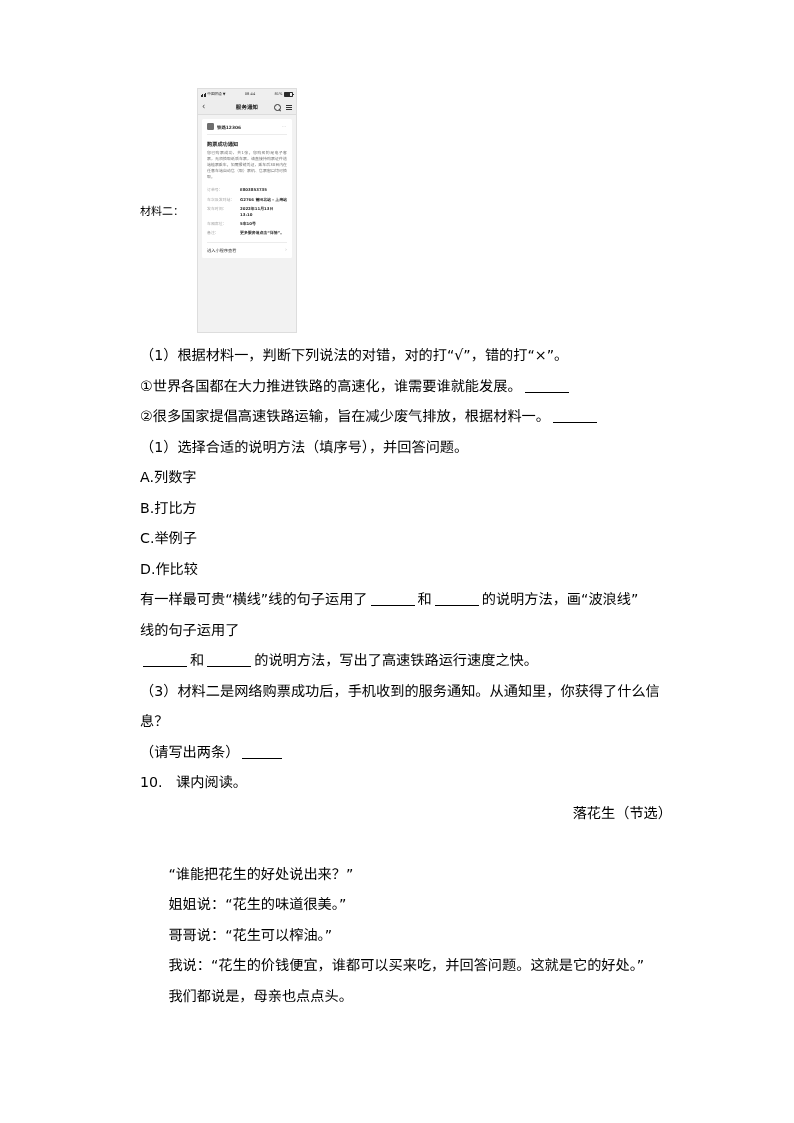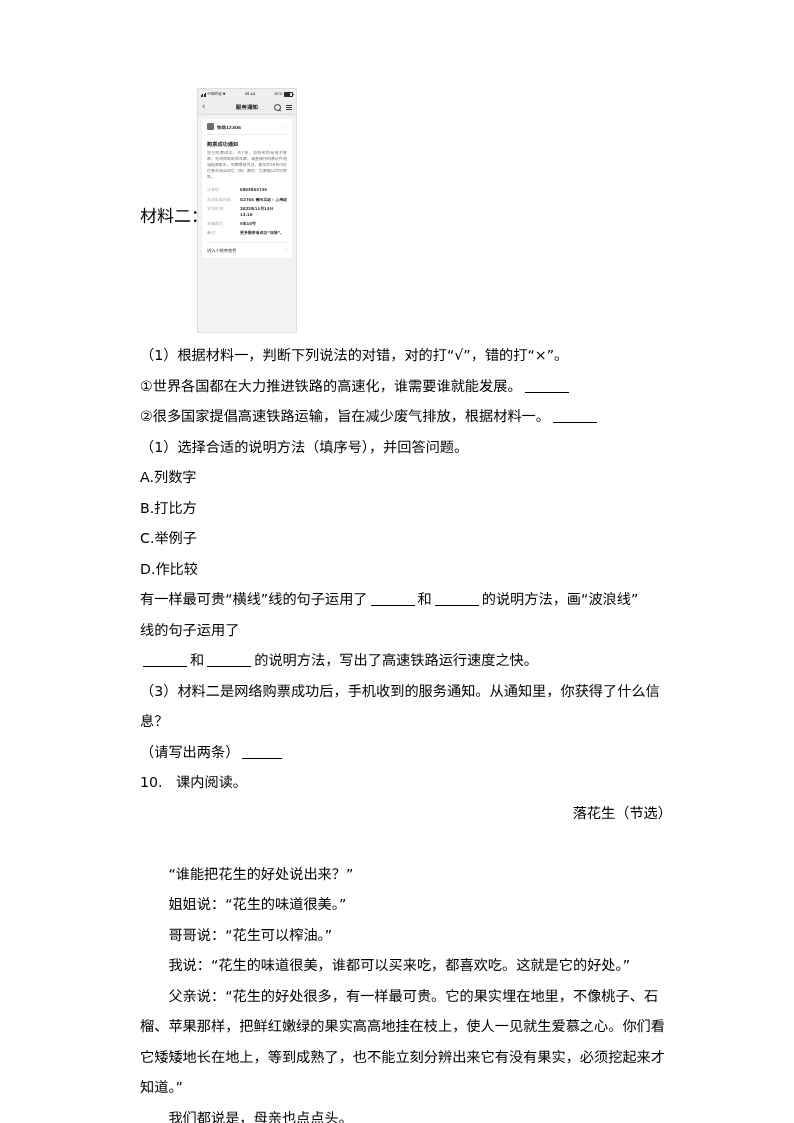--- a/index.html
+++ b/index.html
@@ -216,21 +216,21 @@
     font-size: 4.2px;
     color: #333333;
   }
   .card-foot .chev { margin-left: auto; color: #c4c4c4; font-size: 5px; line-height: 1; }
 
   
   .label-cn {
     position: absolute;
     left: 140px;
     top: 205px;
-    font-size: 17px;
+    font-size: 11px;
     font-family: "DejaVu Sans", "Liberation Sans", sans-serif;
     line-height: 1.3;
   }
 
   .body-text {
     position: absolute;
     left: 140px;
     top: 340px;
     width: 532px;
     font-size: 14.2px;
@@ -374,19 +374,18 @@
 
     <p><span class="num-head">10.</span>&nbsp;&nbsp;&nbsp;<span>课内阅读。</span></p>
 
     <p class="p-center">落花生（节选）</p>
 
     <div class="spacer-line"></div>
 
     <p class="p-indent">“谁能把花生的好处说出来？”</p>
     <p class="p-indent">姐姐说：“花生的味道很美。”</p>
     <p class="p-indent">哥哥说：“花生可以榨油。”</p>
-    <p class="p-indent">我说：“花生的味道很美，谁都可以买来吃，都喜欢吃。这就是它的好处。”</p>
-    <p class="p-indent">父亲说：“花生的好处很多，有一样最可贵。它的果实埋在地里，不像桃子、石榴、苹果那样，把鲜红嫩绿的果实高高地挂在枝上，使人一见就生爱慕之心。你们看它矮矮地长在地上，等到成熟了，也不能立刻分辨出来它有没有果实，必须挖起来才知道。”</p>
+    <p class="p-indent">我说：“花生的价钱便宜，谁都可以买来吃，并回答问题。这就是它的好处。”</p>
     <p class="p-indent">我们都说是，母亲也点点头。</p>
 
   </div>
 
 </div>
 
 </body></html>

